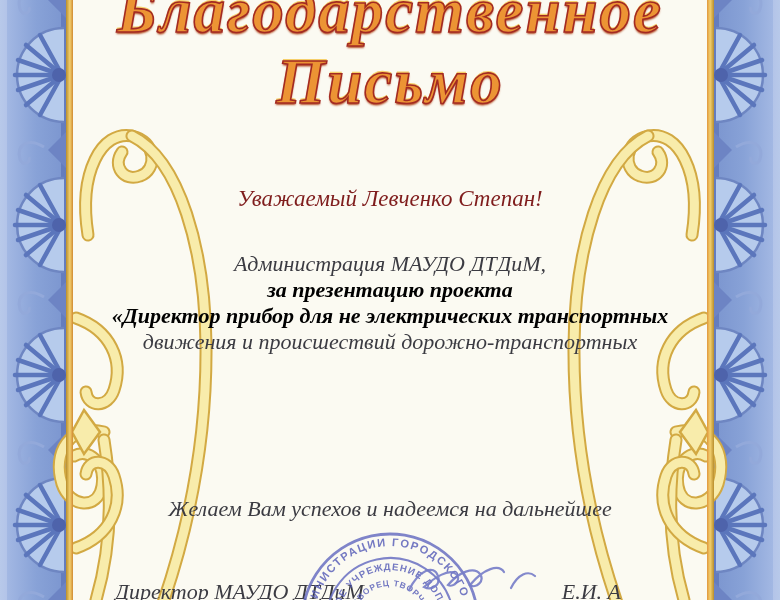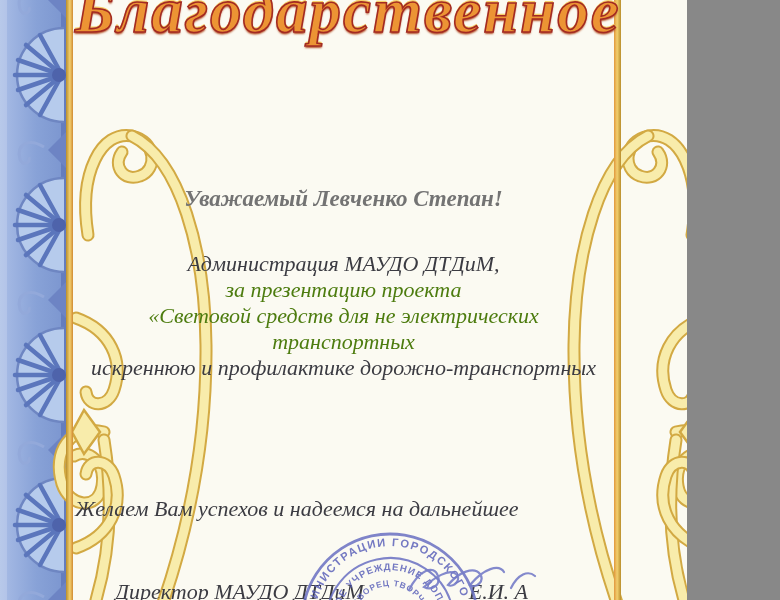--- a/index.html
+++ b/index.html
@@ -1,46 +1,46 @@
 <!DOCTYPE html>
 <html><head>
 <meta charset="utf-8">
 <style>
   html,body { margin:0; padding:0; background:#888; }
   .certificate {
-    position:relative; width:687px; height:600px; overflow:hidden;
+    position:relative; width:780px; height:600px; overflow:hidden;
     background:#fbfaf2;
     font-family:"Liberation Serif","DejaVu Serif",serif;
   }
   .deco-svg { position:absolute; left:0; top:0; width:780px; height:600px; pointer-events:none; }
 
   .gold-line { position:absolute; top:0; bottom:0; width:7px; z-index:2; }
   .gold-line.left  { left:66px;  background:linear-gradient(90deg,#b98e2c,#f2cf6e 55%,#d08b33); }
   .gold-line.right { right:66px; background:linear-gradient(90deg,#e0973d,#f2cf6e 45%,#b98e2c); }
 
   .title {
     position:absolute; top:-24px; left:75px; right:75px; text-align:center;
     font-weight:bold; font-style:italic; z-index:3;
   }
   .title-line {
     font-size:63px; line-height:71px; letter-spacing:2px;
     color:#ec9434; -webkit-text-stroke:1.6px #a32a22;
     text-shadow:0 -2px 0 #f6cf6a, 0 2px 2px #b5512a;
   }
   .salutation {
     position:absolute; top:186px; left:75px; right:75px; text-align:center;
-    font-size:23px; font-weight:bold; font-style:italic; color:#737373; z-index:3;
+    font-size:23px; font-weight:normal; font-style:italic; color:#7f1d1d; z-index:3;
   }
   .paragraph {
     position:absolute; top:251px; left:75px; right:75px; text-align:center;
     font-style:italic; font-size:22px; line-height:26px; color:#3b3b42; z-index:3;
   }
-  .paragraph .b { font-weight:normal; color:#4d7c0f; }
+  .paragraph .b { font-weight:bold; color:#000000; }
   .closing {
-    position:absolute; top:495px; left:75px; right:75px; text-align:left;
+    position:absolute; top:495px; left:75px; right:75px; text-align:center;
     font-style:italic; font-size:22px; line-height:27px; color:#3b3b42; z-index:3;
   }
   .sign-row {
     position:absolute; top:579px; left:73px; right:73px; box-sizing:border-box;
     padding:0 86px 0 42px; display:flex; justify-content:space-between;
     font-style:italic; font-size:22px; line-height:26px; color:#3b3b42; z-index:3;
   }
   .stamp-svg { position:absolute; left:290px; top:522px; width:200px; height:200px; opacity:0.85; z-index:4; pointer-events:none; }
   .stamp-svg text { font-family:"Liberation Sans","DejaVu Sans",sans-serif; font-weight:bold; }
   .signature-svg { position:absolute; left:405px; top:556px; width:150px; height:44px; z-index:5; pointer-events:none; }
@@ -117,29 +117,30 @@
     <use href="#bandContent" xlink:href="#bandContent" transform="translate(780,0) scale(-1,1)"></use>
     <use href="#flourishL" xlink:href="#flourishL"></use>
     <use href="#flourishL" xlink:href="#flourishL" transform="translate(780,0) scale(-1,1)"></use>
   </svg>
 
   <div class="gold-line left"></div>
   <div class="gold-line right"></div>
 
   <div class="title">
     <div class="title-line">Благодарственное</div>
+    <div class="title-line">Письмо</div>
   </div>
 
   <div class="salutation">Уважаемый Левченко Степан!</div>
 
   <div class="paragraph">
     <div>Администрация МАУДО ДТДиМ,</div>
     <div class="b">за презентацию проекта</div>
-    <div class="b">«Световой средств для не электрических транспортных</div>
-    <div>искреннюю и профилактике дорожно-транспортных</div>
+    <div class="b">«Директор прибор для не электрических транспортных</div>
+    <div>движения и происшествий дорожно-транспортных</div>
   </div>
 
   <div class="closing">
     <div>Желаем Вам успехов и надеемся на дальнейшее</div>
   </div>
 
   <div class="sign-row">
     <span>Директор МАУДО ДТДиМ</span>
     <span>Е.И. А</span>
   </div>

